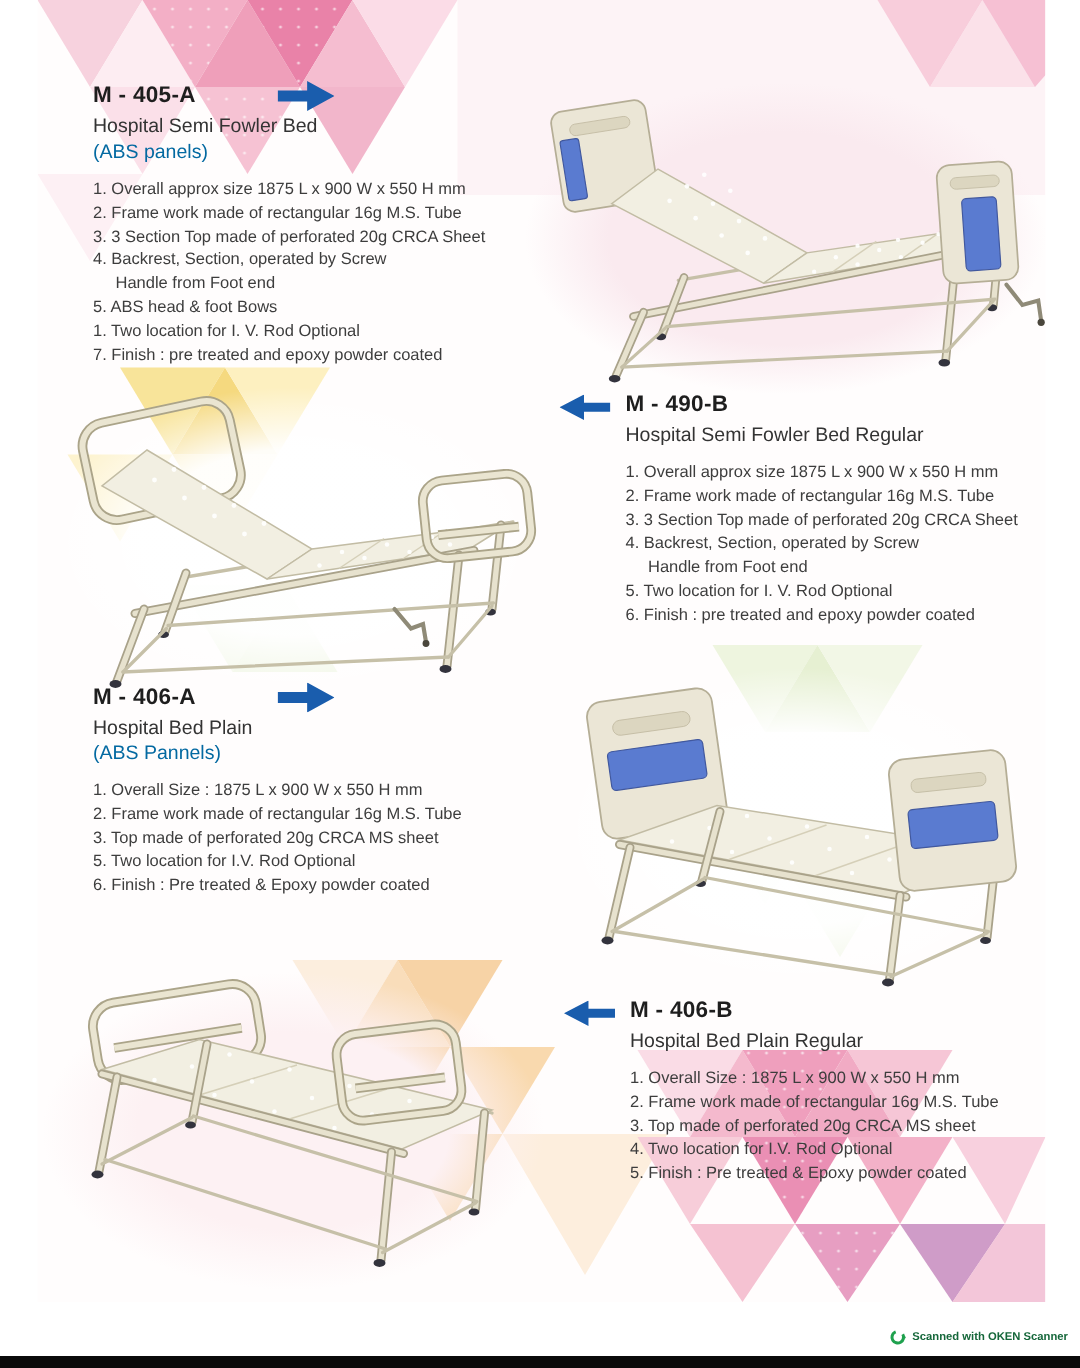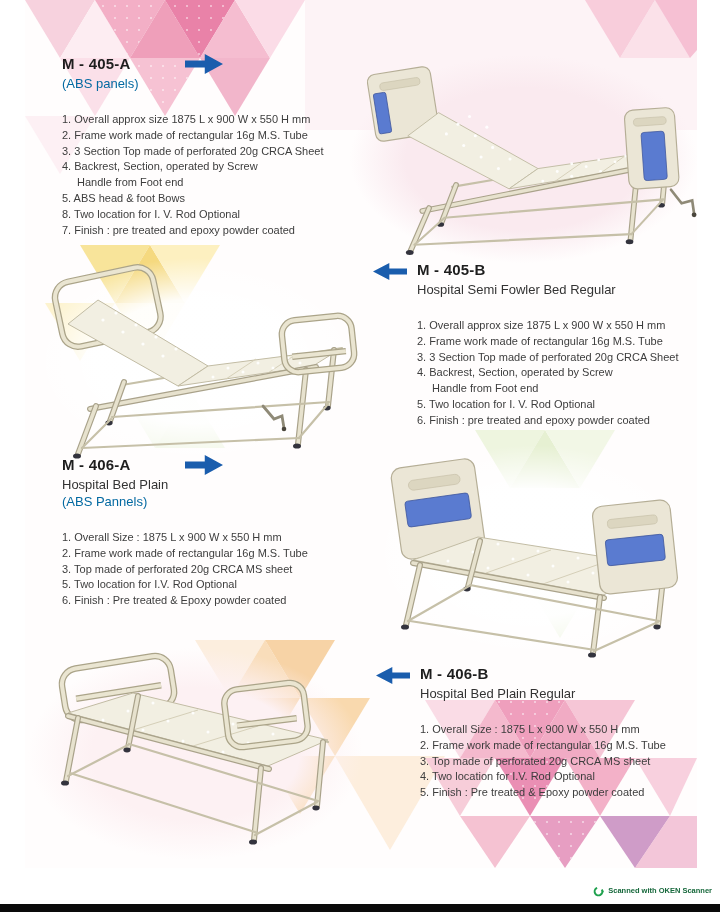--- a/index.html
+++ b/index.html
@@ -14,21 +14,21 @@
   .text-block{position:absolute;width:312px;color:#3f3f3f;}
   .model-row{position:relative;height:21px;}
   .model{font-size:15px;font-weight:bold;color:#1e1e1e;letter-spacing:.2px;line-height:20px;}
   .arrow{position:absolute;background:#1a5dad;}
   .arrow-a{left:123px;top:0;width:38px;height:20px;}
   .arrow-b{left:-44px;top:3px;width:34px;height:17px;}
   .arrow.right{clip-path:polygon(0 32%,52% 32%,52% 0,100% 50%,52% 100%,52% 68%,0 68%);}
   .arrow.left{clip-path:polygon(100% 32%,48% 32%,48% 0,0 50%,48% 100%,48% 68%,100% 68%);}
   .prod-name{font-size:13px;line-height:17px;color:#333;}
   .variant{font-size:13px;line-height:17px;color:#0369a1;}
-  .features{margin-top:20px;font-size:11px;line-height:15.8px;color:#3d3d3d;}
+  .features{margin-top:10px;font-size:11px;line-height:15.8px;color:#3d3d3d;}
   .feat-line.indent{padding-left:15px;}
 
   
   .product-image{position:absolute;}
   .bg-pink{background:radial-gradient(closest-side,#faeaef 68%,rgba(250,234,239,0) 100%);}
   .bg-white{background:radial-gradient(closest-side,rgba(255,255,255,.95) 60%,rgba(255,255,255,0) 100%);}
   .bg-pinkwhite{background:radial-gradient(closest-side,#fdf1f3 62%,rgba(253,241,243,0) 100%);}
 
   
   .deck{fill:#f2efe2;stroke:#c2bca4;stroke-width:1;}
@@ -368,37 +368,38 @@
           <line class="tube-i" x1="208" y1="74" x2="268" y2="74" stroke-width="3"></line>
         </g>
       </svg>
     </div>
 
     <div class="text-block" style="left:37px;top:54px;">
       <div class="model-row">
         <span class="model">M - 405-A</span>
         <span class="arrow arrow-a right"></span>
       </div>
+      <div class="prod-name">Hospital Semi Fowler Bed</div>
       <div class="variant">(ABS panels)</div>
       <div class="features">
           <div class="feat-line">1. Overall approx size 1875 L x 900 W x 550 H mm</div>
           <div class="feat-line">2. Frame work made of rectangular 16g M.S. Tube</div>
           <div class="feat-line">3. 3 Section Top made of perforated 20g CRCA Sheet</div>
           <div class="feat-line">4. Backrest, Section, operated by Screw</div>
           <div class="feat-line indent">Handle from Foot end</div>
           <div class="feat-line">5. ABS head &amp; foot Bows</div>
-          <div class="feat-line">8. Two location for I. V. Rod Optional</div>
+          <div class="feat-line">1. Two location for I. V. Rod Optional</div>
           <div class="feat-line">7. Finish : pre treated and epoxy powder coated</div>
         </div>
     </div>
 
     <div class="text-block" style="left:392px;top:260px;">
       <div class="model-row">
         <span class="arrow arrow-b left"></span>
-        <span class="model">M - 405-B</span>
+        <span class="model">M - 490-B</span>
       </div>
       <div class="prod-name">Hospital Semi Fowler Bed Regular</div>
       <div class="features">
           <div class="feat-line">1. Overall approx size 1875 L x 900 W x 550 H mm</div>
           <div class="feat-line">2. Frame work made of rectangular 16g M.S. Tube</div>
           <div class="feat-line">3. 3 Section Top made of perforated 20g CRCA Sheet</div>
           <div class="feat-line">4. Backrest, Section, operated by Screw</div>
           <div class="feat-line indent">Handle from Foot end</div>
           <div class="feat-line">5. Two location for I. V. Rod Optional</div>
           <div class="feat-line">6. Finish : pre treated and epoxy powder coated</div>

